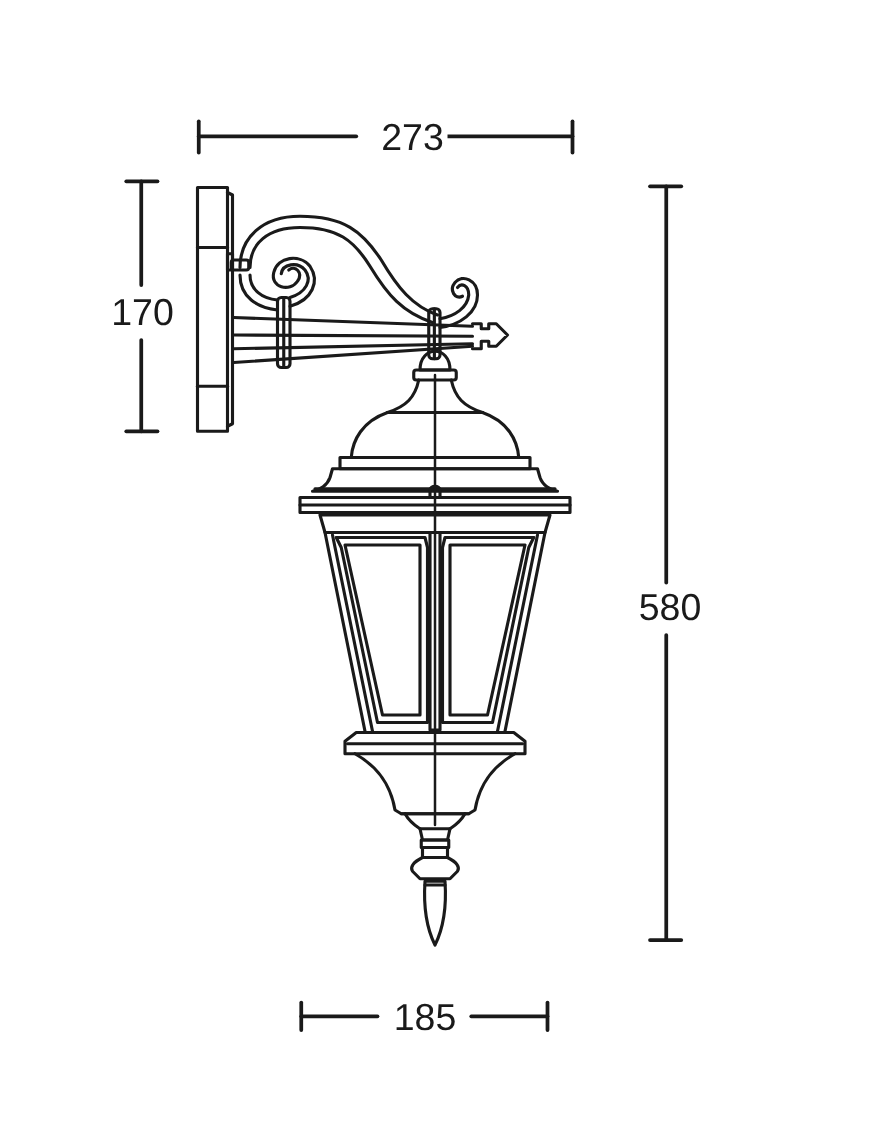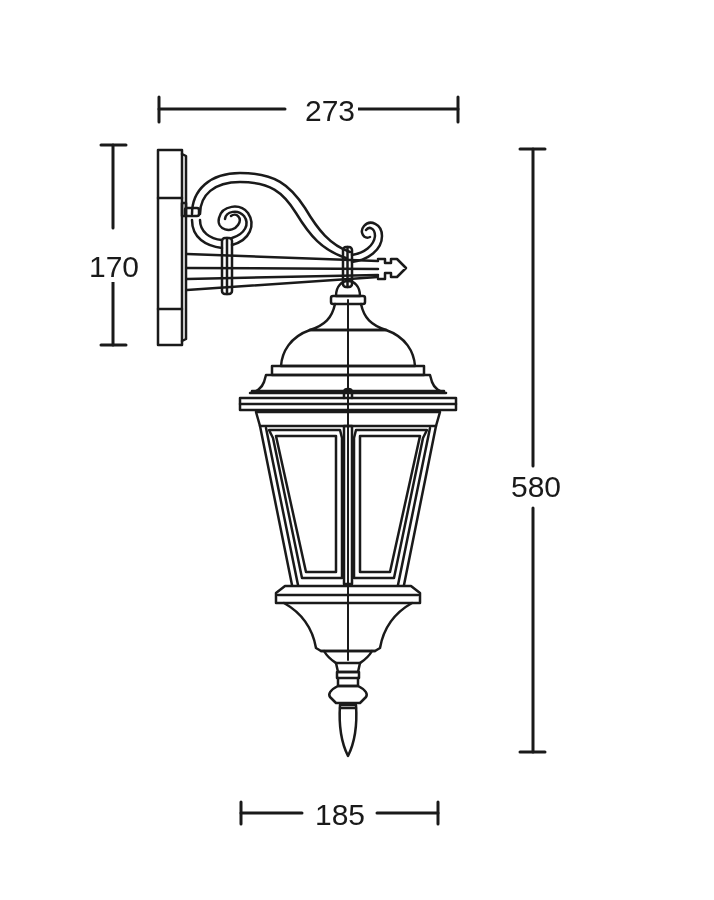--- a/index.html
+++ b/index.html
@@ -1,20 +1,20 @@
 <!DOCTYPE html>
 <html><head>
   <meta charset="utf-8">
   <style>
     html, body { margin: 0; padding: 0; background: #ffffff; }
     body { width: 714px; height: 900px; position: relative; overflow: hidden; font-family: "Liberation Sans", "DejaVu Sans", sans-serif; }
     #drawing { position: absolute; left: 0; top: 0; width: 714px; height: 900px; }
     .dim-label { position: absolute; font-family: "Liberation Sans", "DejaVu Sans", sans-serif; font-size: 30px; color: #1a1a1a; background: #ffffff; line-height: 1; padding: 0 3px; }
     #label-width-total { left: 286px; top: 96px; margin-left: 16px; }
-    #label-bracket-height { left: 86px; top: 252px; }
+    #label-bracket-height { left: 86px; top: 236px; }
     #label-total-height { left: 508px; top: 472px; }
     #label-lantern-width { left: 312px; top: 800px; }
   </style>
 </head>
 <body>
 
 <svg id="drawing" viewBox="0 0 714 900" xmlns="http://www.w3.org/2000/svg" fill="none" stroke="#1a1a1a" stroke-width="2.5" stroke-linejoin="round" stroke-linecap="round">
 
   <g stroke-width="3">
     <line x1="159" y1="97" x2="159" y2="122"></line>

